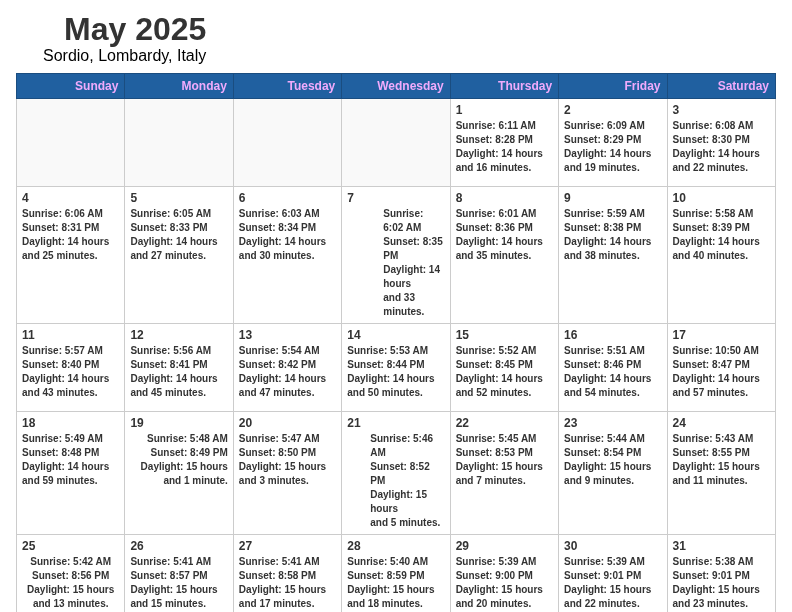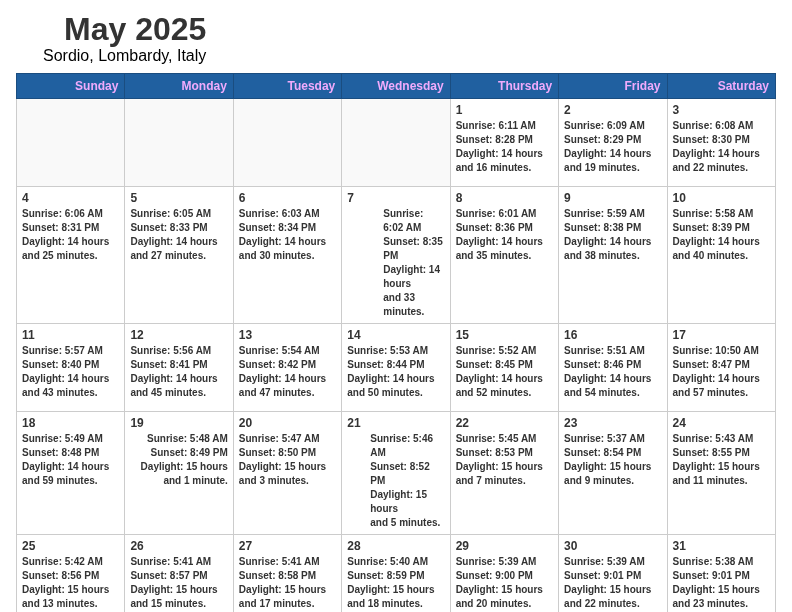--- a/index.html
+++ b/index.html
@@ -270,37 +270,37 @@
           </td>
           <td>
             <div class="day-number">22</div>
             <div class="day-info" style="white-space: pre-line;">Sunrise: 5:45 AM
 Sunset: 8:53 PM
 Daylight: 15 hours
 and 7 minutes.</div>
           </td>
           <td>
             <div class="day-number">23</div>
-            <div class="day-info" style="white-space: pre-line;">Sunrise: 5:37 AM
+            <div class="day-info" style="white-space: pre-line;">Sunrise: 5:44 AM
 Sunset: 8:54 PM
 Daylight: 15 hours
 and 9 minutes.</div>
           </td>
           <td>
             <div class="day-number">24</div>
             <div class="day-info" style="white-space: pre-line;">Sunrise: 5:43 AM
 Sunset: 8:55 PM
 Daylight: 15 hours
 and 11 minutes.</div>
           </td>
         </tr>
         <tr>
           <td>
             <div class="day-number">25</div>
-            <div class="day-info" style="white-space: pre-line;">Sunrise: 5:42 AM
+            <div class="day-info" style="white-space: pre-line; text-align: center;">Sunrise: 5:42 AM
 Sunset: 8:56 PM
 Daylight: 15 hours
 and 13 minutes.</div>
           </td>
           <td>
             <div class="day-number">26</div>
             <div class="day-info" style="white-space: pre-line;">Sunrise: 5:41 AM
 Sunset: 8:57 PM
 Daylight: 15 hours
 and 15 minutes.</div>

